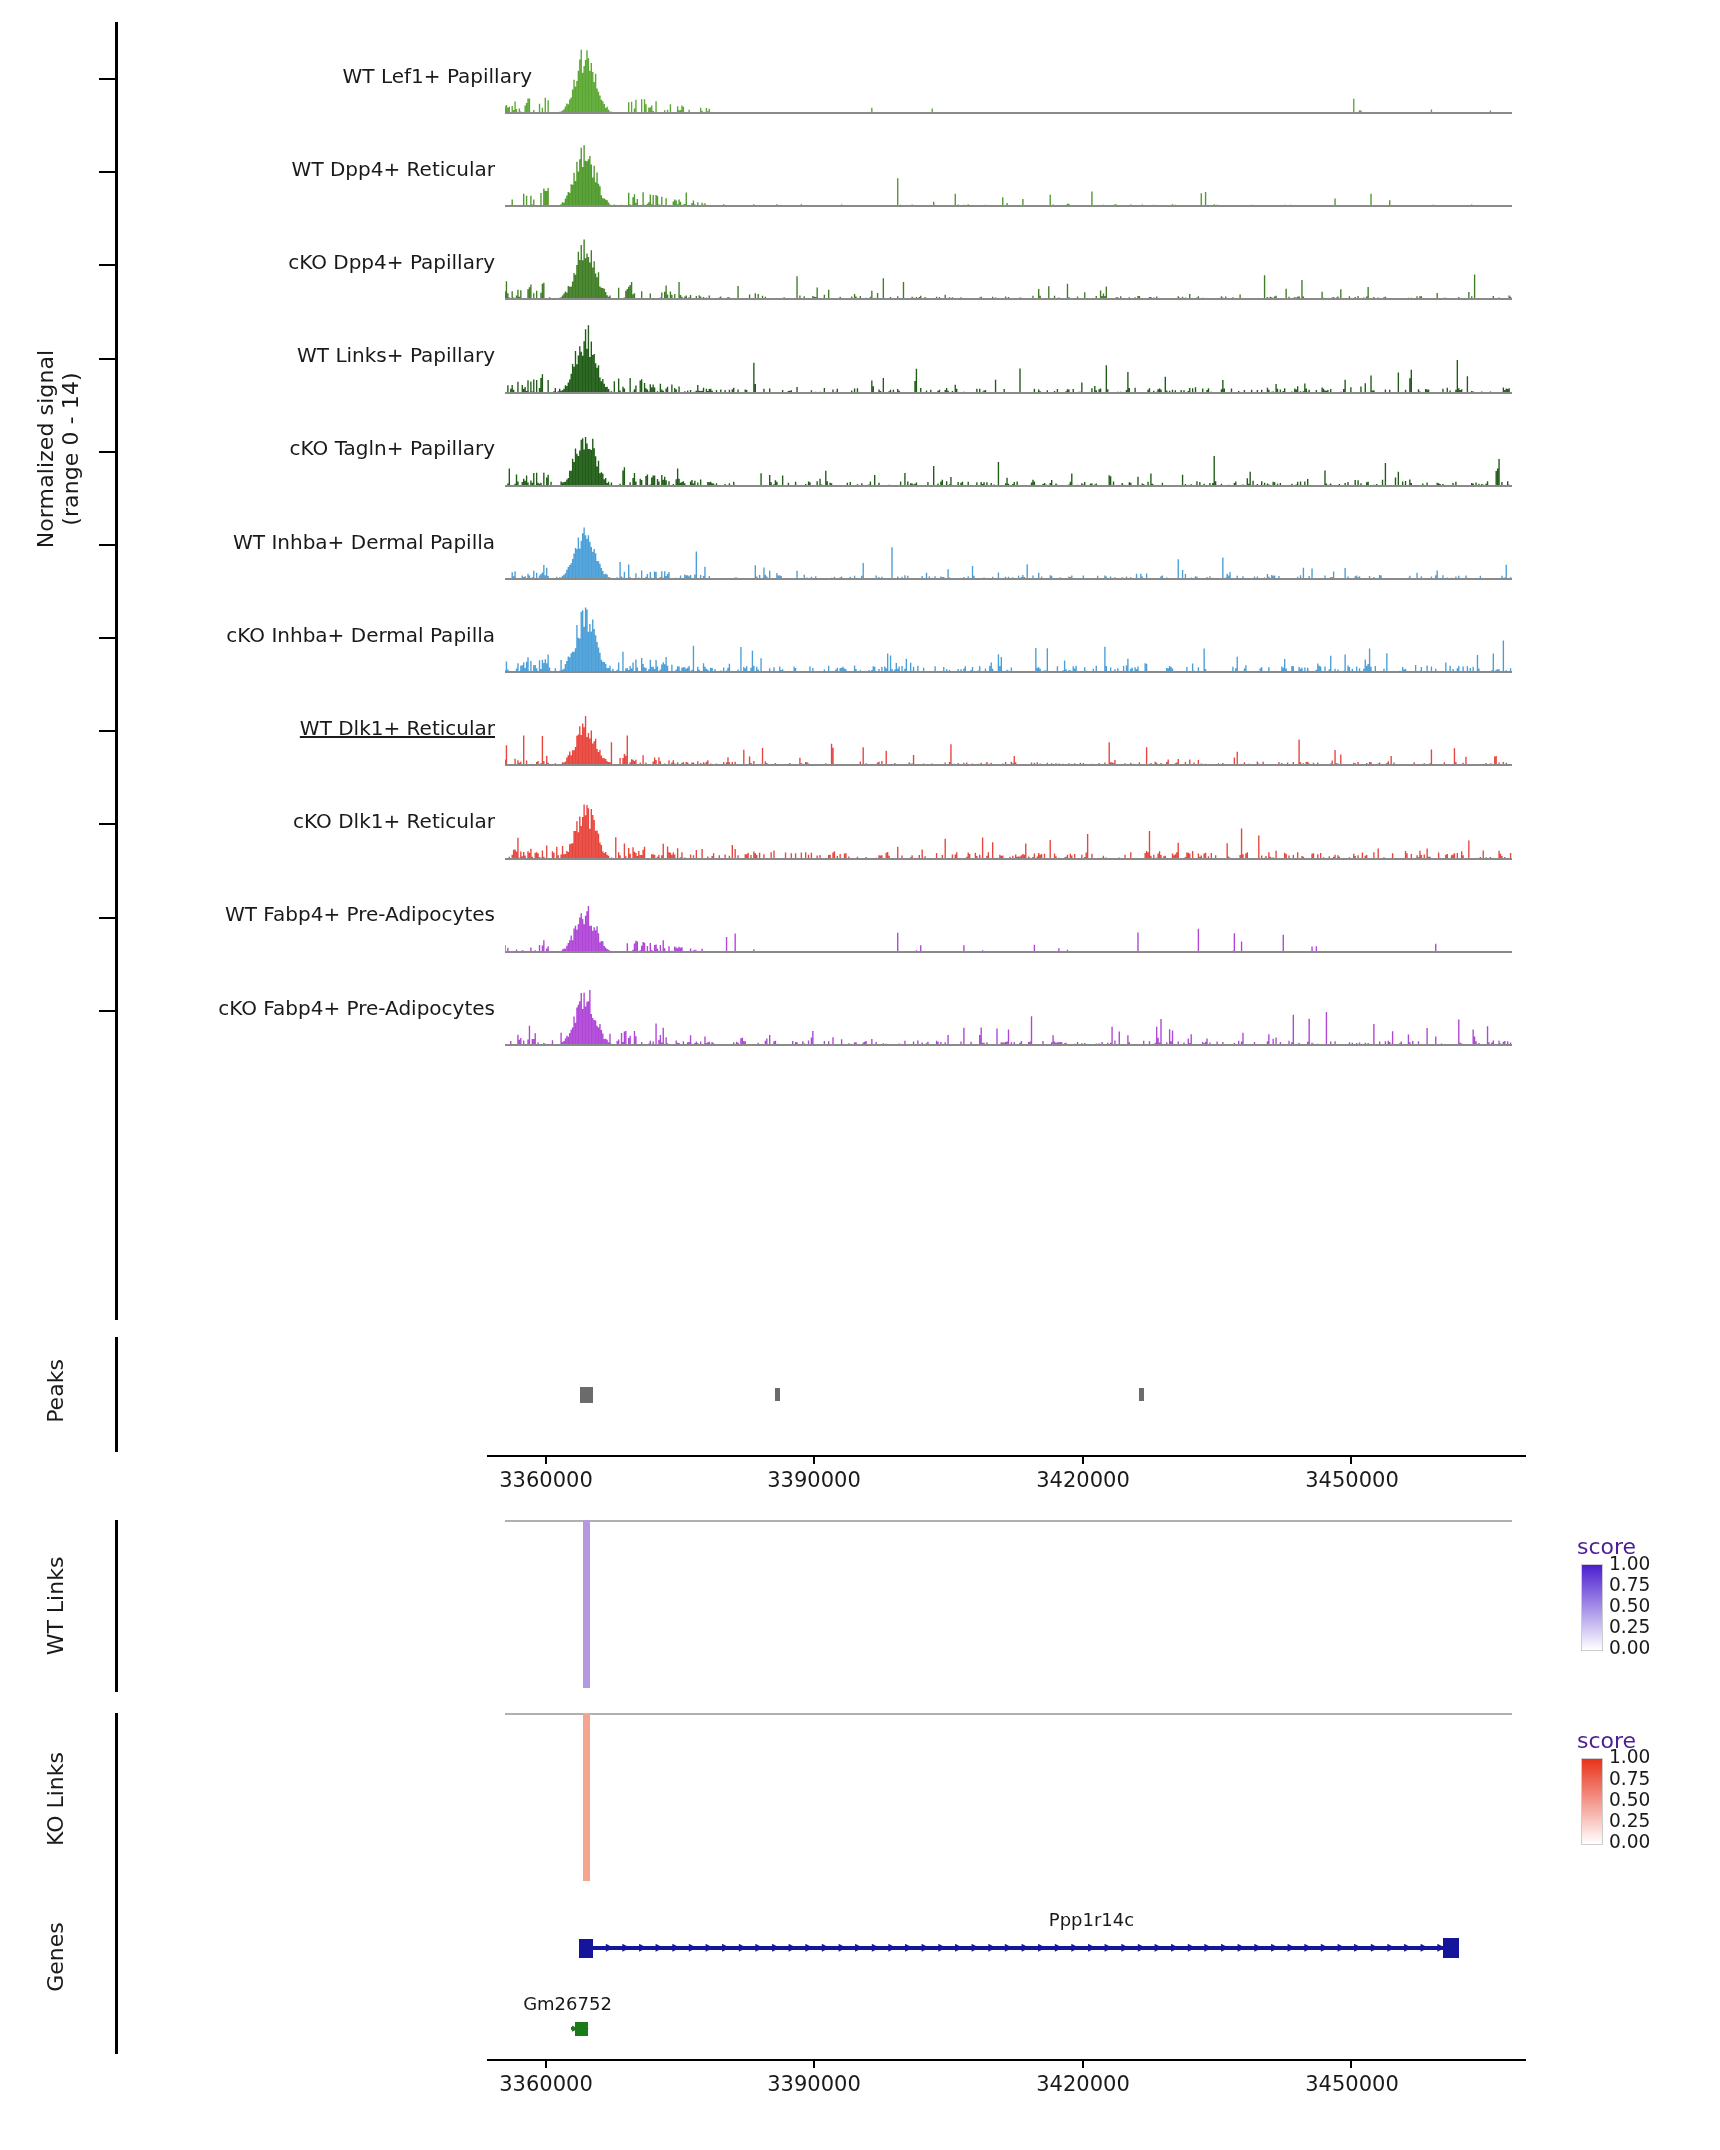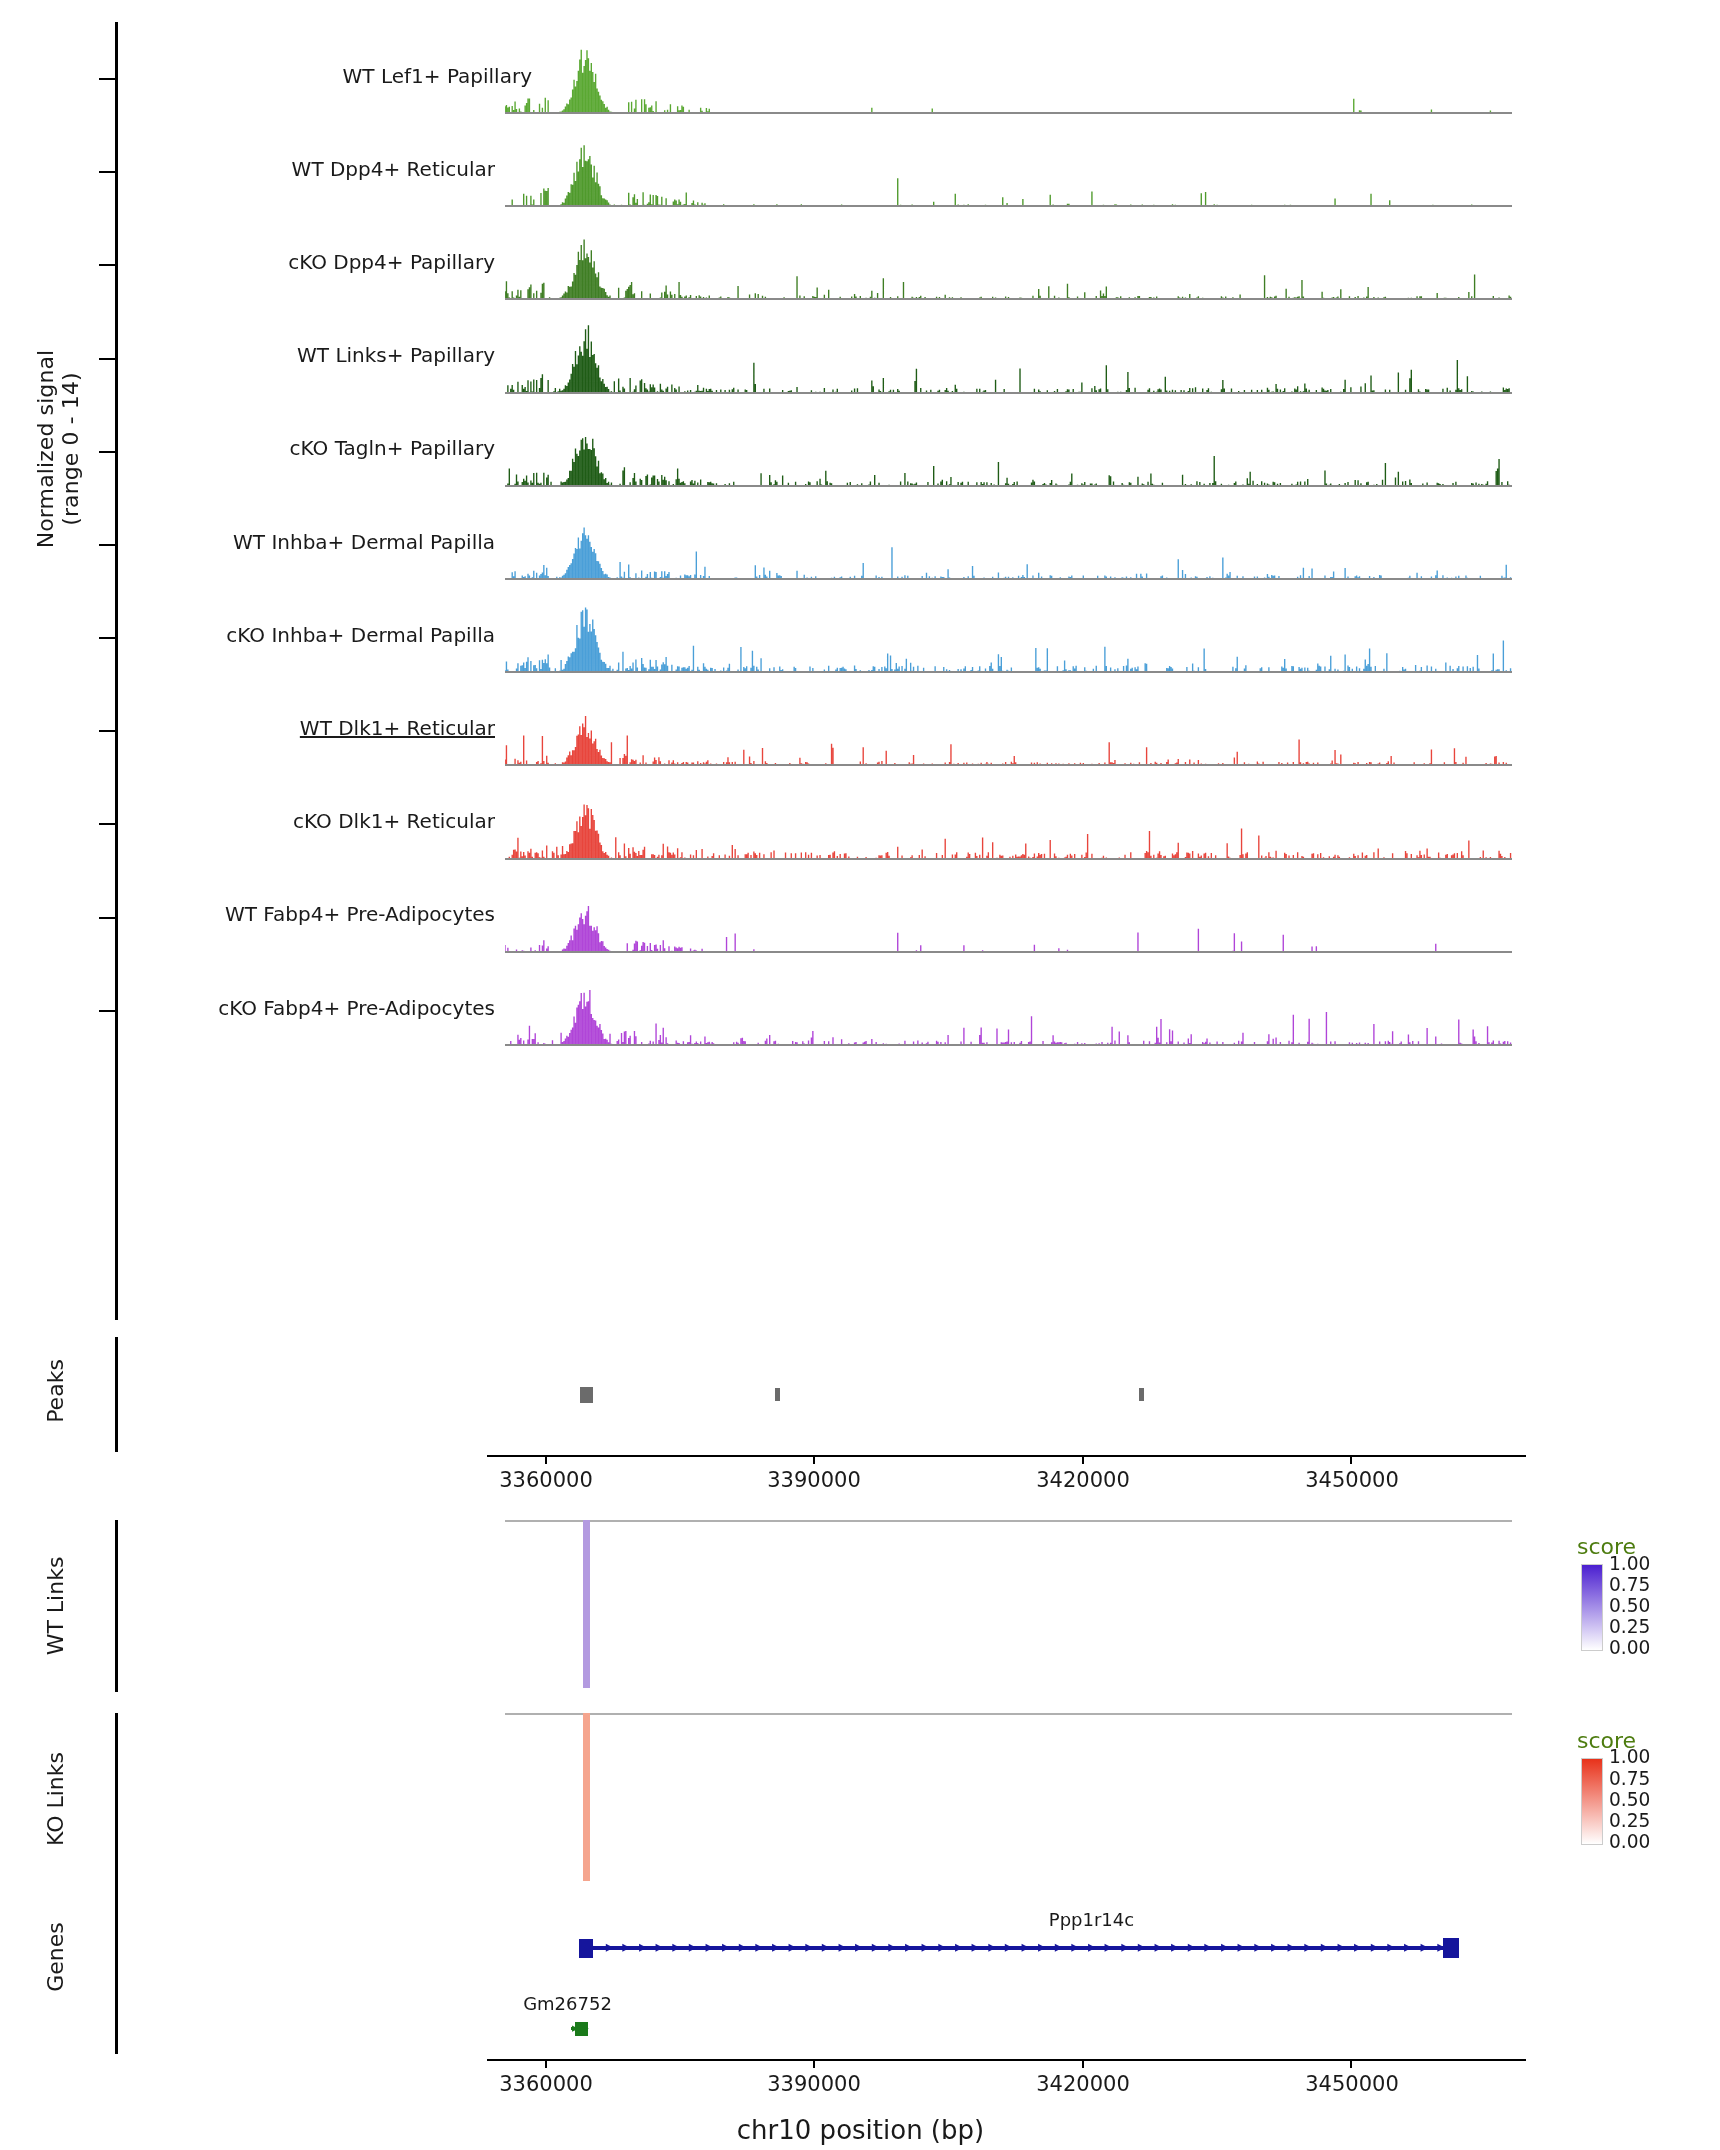--- a/index.html
+++ b/index.html
@@ -123,21 +123,21 @@
     height: 2.2px;
     background: #b0b0b0;
   }
   .link-stem {
     position: absolute;
     width: 6.5px;
   }
   .legend-title {
     position: absolute;
     font-size: 22px;
-    color: #4d7c0f;
+    color: #4c1d95;
   }
   .legend-bar {
     position: absolute;
     width: 20px;
     border: 0.7px solid #cccccc;
   }
   .legend-tick-label {
     position: absolute;
     font-size: 18.6px;
     color: #1a1a1a;
@@ -354,17 +354,16 @@
         <div class="gaxis-line" style="left: 487px; top: 0px; width: 1039px;"></div>
         <div class="gaxis-tick" style="left: 545px; top: 2.2px;"></div>
         <div class="gaxis-label" style="left: 467px; width: 158px; top: 13px;">3360000</div>
         <div class="gaxis-tick" style="left: 813px; top: 2.2px;"></div>
         <div class="gaxis-label" style="left: 735px; width: 158px; top: 13px;">3390000</div>
         <div class="gaxis-tick" style="left: 1082px; top: 2.2px;"></div>
         <div class="gaxis-label" style="left: 1004px; width: 158px; top: 13px;">3420000</div>
         <div class="gaxis-tick" style="left: 1350px; top: 2.2px;"></div>
         <div class="gaxis-label" style="left: 1273px; width: 158px; top: 13px;">3450000</div>
       </div>
-    <div class="x-axis-title" style="left:0px; top:251px;">chr10 position (bp)</div>
   </div>
 
 </div>
 
 
 </body></html>

